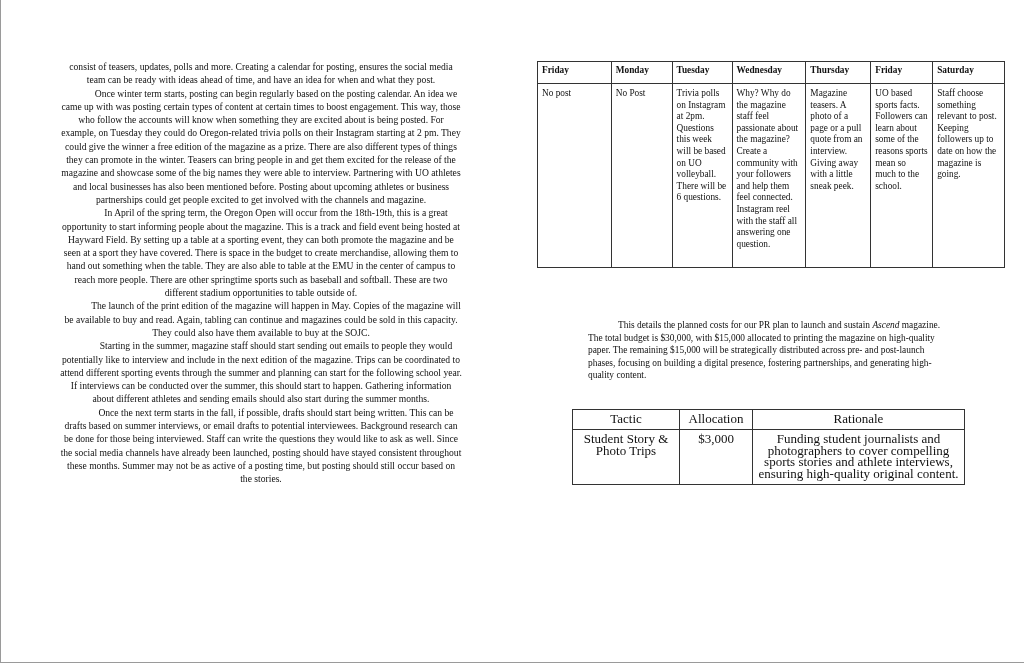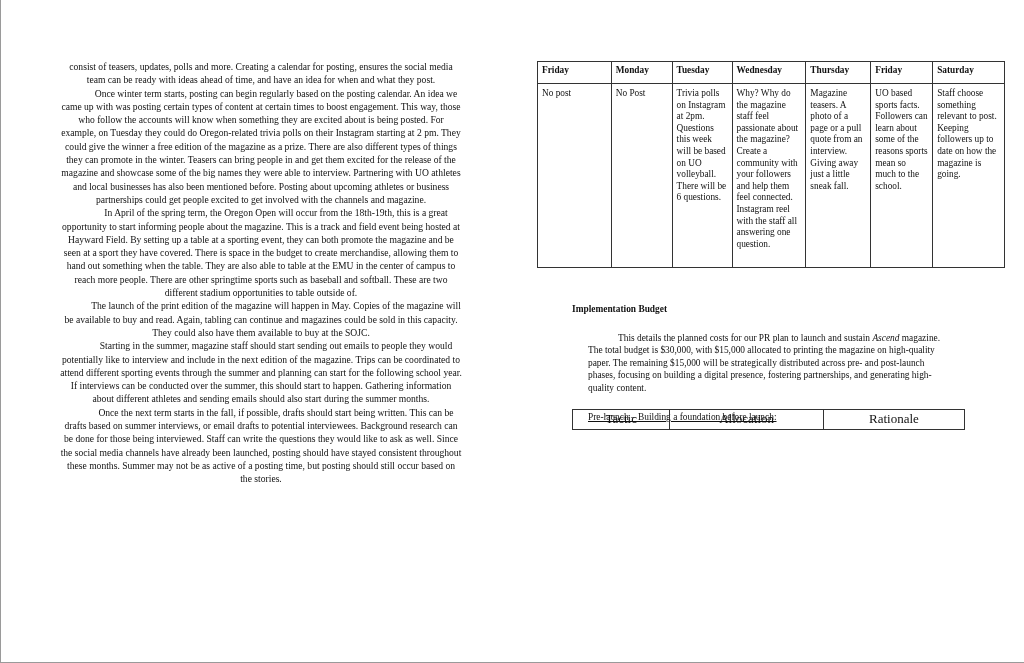--- a/index.html
+++ b/index.html
@@ -82,34 +82,37 @@
     <th>Wednesday</th>
     <th>Thursday</th>
     <th>Friday</th>
     <th>Saturday</th>
   </tr>
   <tr>
     <td>No post</td>
     <td>No Post</td>
     <td>Trivia polls on Instagram at 2pm. Questions this week will be based on UO volleyball. There will be 6 questions.</td>
     <td>Why? Why do the magazine staff feel passionate about the magazine? Create a community with your followers and help them feel connected. Instagram reel with the staff all answering one question.</td>
-    <td>Magazine teasers. A photo of a page or a pull quote from an interview. Giving away just a little sneak fall.</td>
+    <td>Magazine teasers. A photo of a page or a pull quote from an interview. Giving away with a little sneak peek.</td>
     <td>UO based sports facts. Followers can learn about some of the reasons sports mean so much to the school.</td>
     <td>Staff choose something relevant to post. Keeping followers up to date on how the magazine is going.</td>
   </tr>
 </tbody>
   </table>
 
 <div class="budget">
-  <h3>Implementation Budget</h3>
   <p class="indent"><span>This details the planned costs for our PR plan to launch and sustain </span><em>Ascend</em><span> magazine. The total budget is $30,000, with $15,000 allocated to printing the magazine on high-quality paper. The remaining $15,000 will be strategically distributed across pre- and post-launch phases, focusing on building a digital presence, fostering partnerships, and generating high-quality content.</span></p>
-  <p class="subhead">Pre-launch – Building a foundation before launch:</p>
 </div>
 
 <table class="budget-table">
   <tbody>
       <tr>
     <th>Tactic</th>
     <th>Allocation</th>
     <th>Rationale</th>
   </tr>
+  <tr>
+    <td class="tactic">Student Story &amp; Photo Trips</td>
+    <td class="alloc">$3,000</td>
+    <td>Funding student journalists and photographers to cover compelling sports stories and athlete interviews, ensuring high-quality original content.</td>
+  </tr>
 </tbody>
   </table>
 
 </body></html>

